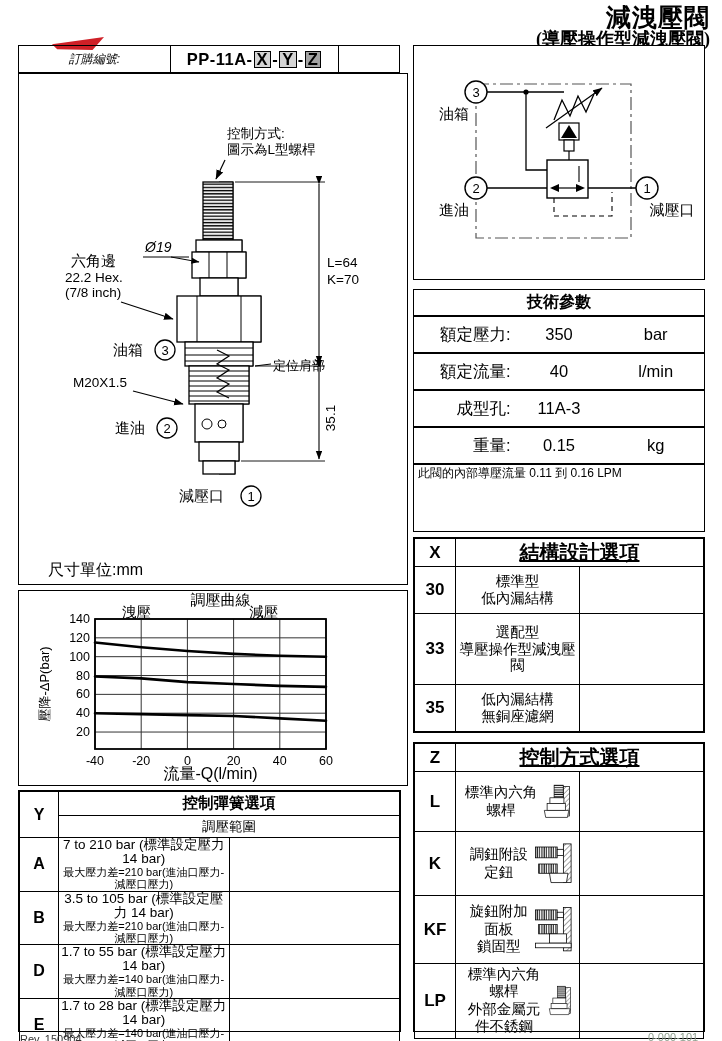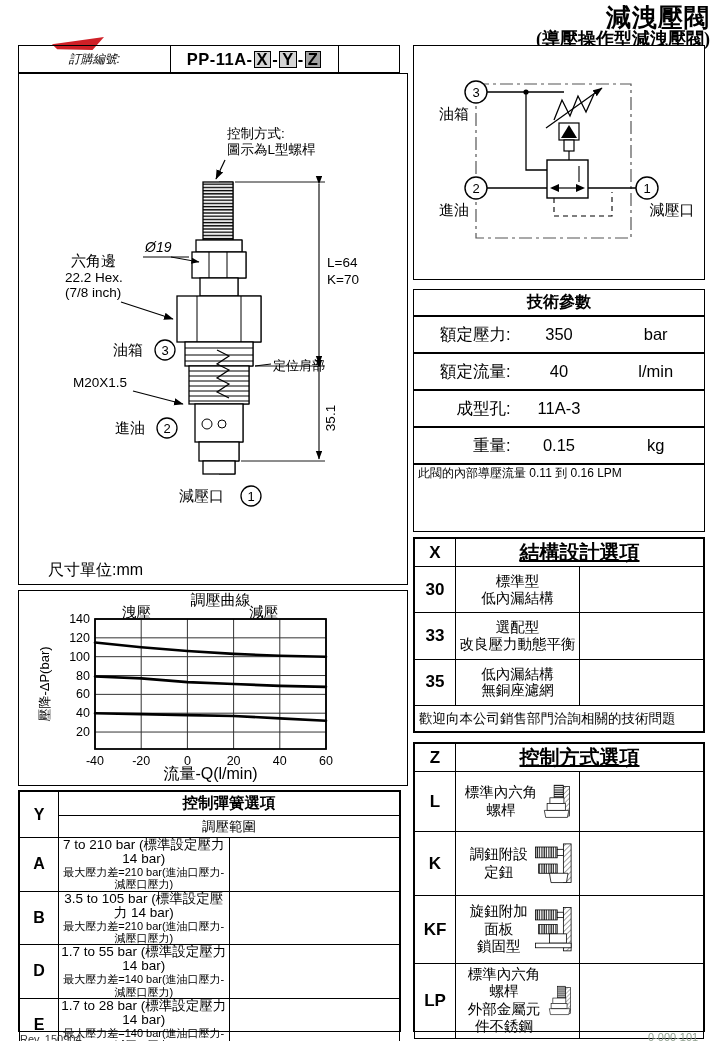--- a/index.html
+++ b/index.html
@@ -340,34 +340,31 @@
         <td class="desccell">
               <div>標準型</div>
               <div>低內漏結構</div>
             </td>
         <td class="emptycell"></td>
           </tr>
       <tr>
             <td class="codecell">33</td>
         <td class="desccell">
               <div>選配型</div>
-              <div>改良壓力動態平衡</div>
+              <div>導壓操作型減洩壓閥</div>
             </td>
         <td class="emptycell"></td>
           </tr>
       <tr>
             <td class="codecell">35</td>
         <td class="desccell">
               <div>低內漏結構</div>
               <div>無銅座濾網</div>
             </td>
         <td class="emptycell"></td>
-          </tr>
-      <tr style="height:26px;">
-            <td class="footcell" colspan="3">歡迎向本公司銷售部門洽詢相關的技術問題</td>
           </tr>
     </tbody>
       </table>
   </div>
 
   <div class="box" style="left:413px;top:742px;width:292px;height:290px;border-width:1.8px;">
     <table class="opt-table" style="height:100%;">
       <tbody>
           <tr style="height:28px;">
         <td class="codecell">Z</td>

